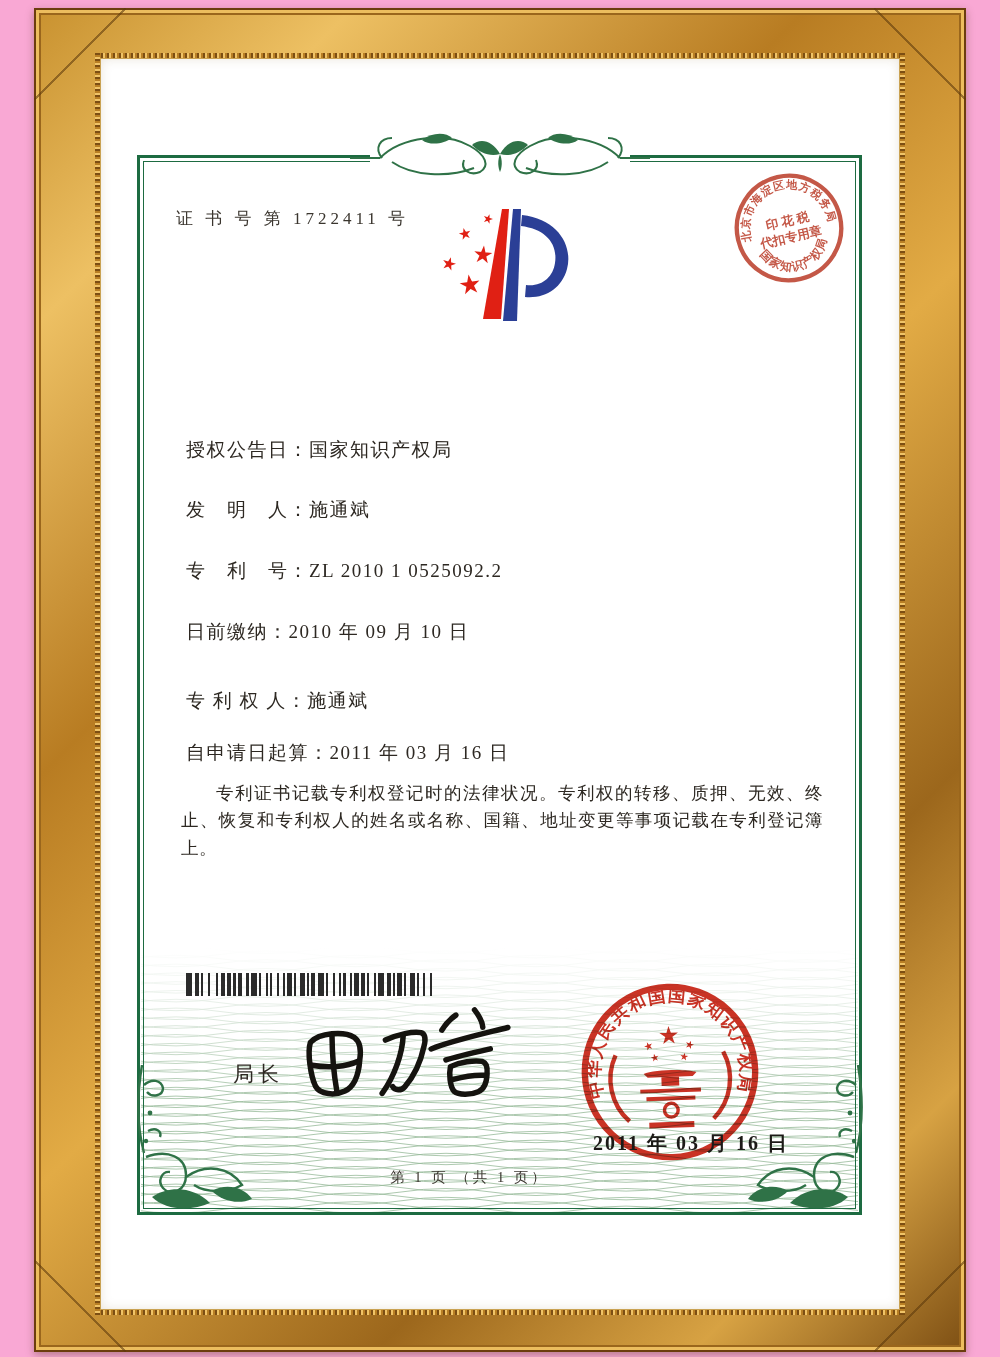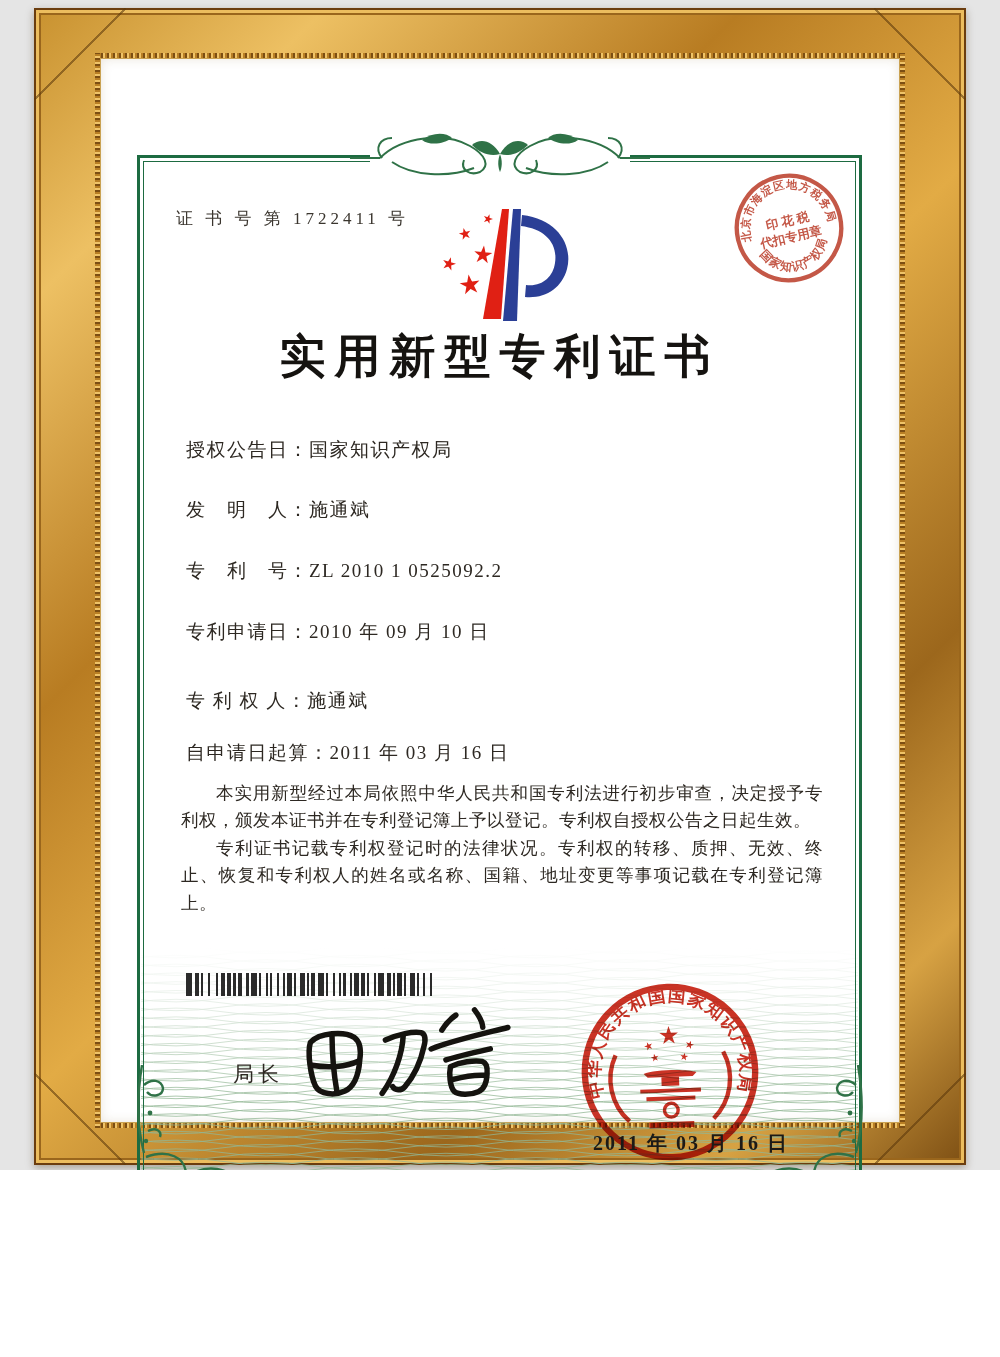--- a/index.html
+++ b/index.html
@@ -1,16 +1,16 @@
 <!DOCTYPE html>
 <html><head>
 <meta charset="utf-8">
 <style>
   html,body{margin:0;padding:0;background:#ffffff;}
-  .stage{position:relative;width:1000px;height:1170px;background:#e5e5e5;overflow:hidden;
+  .stage{position:relative;width:1000px;height:1357px;background:#f9a8d4;overflow:hidden;
          font-family:"Liberation Serif","DejaVu Serif",serif;}
   
   .frame{position:absolute;left:34px;top:8px;right:34px;bottom:5px;
          background:linear-gradient(135deg,#c8912f 0%,#edc063 14%,#b87c22 34%,#e2ab45 52%,#9c671c 74%,#d7a243 88%,#7c4e13 100%);
          box-shadow:0 3px 8px rgba(60,40,10,.35), inset 0 0 0 2px #6b3d0e, inset 0 0 0 5px #ecbd5e, inset 0 0 0 7px #9a661c;}
   .frame-seam{position:absolute;width:92px;height:92px;}
   .seam-tl{left:0;top:0;background:linear-gradient(135deg,transparent 49.4%,rgba(90,55,10,.55) 49.4%,rgba(90,55,10,.55) 50.6%,transparent 50.6%);}
   .seam-tr{right:0;top:0;background:linear-gradient(45deg,transparent 49.4%,rgba(90,55,10,.55) 49.4%,rgba(90,55,10,.55) 50.6%,transparent 50.6%);}
   .seam-bl{left:0;bottom:0;background:linear-gradient(45deg,transparent 49.4%,rgba(90,55,10,.55) 49.4%,rgba(90,55,10,.55) 50.6%,transparent 50.6%);}
   .seam-br{right:0;bottom:0;background:linear-gradient(135deg,transparent 49.4%,rgba(90,55,10,.55) 49.4%,rgba(90,55,10,.55) 50.6%,transparent 50.6%);}
@@ -209,33 +209,31 @@
       <use href="#star" transform="translate(24,61) scale(7) rotate(16)"></use>
       <use href="#star" transform="translate(45,82) scale(10.5) rotate(-8)"></use>
     </g>
     <polygon points="77,6 84,6 76,116 58,116" fill="var(--logo-red)"></polygon>
     <g fill="var(--logo-blue)">
       <polygon points="88,6 96,6 92,118 78,118"></polygon>
       <path d="M97,12 C134,16 148,44 142,66 C137,85 120,96 100,94 L101,82 C117,84 128,74 130,60 C133,40 120,26 96,23 Z"></path>
     </g>
   </svg>
 
-  <div class="title">实用新型专利证书</div>
 
   <div class="fields">
     <div class="field-row" style="top:0px"><span>授权公告日：</span><span>国家知识产权局</span></div>
     <div class="field-row" style="top:60px"><span>发　明　人：</span><span>施通斌</span></div>
     <div class="field-row" style="top:121px"><span>专　利　号：</span><span>ZL 2010 1 0525092.2</span></div>
-    <div class="field-row" style="top:182px"><span>专利申请日：</span><span>2010 年 09 月 10 日</span></div>
+    <div class="field-row" style="top:182px"><span>日前缴纳：</span><span>2010 年 09 月 10 日</span></div>
     <div class="field-row" style="top:251px"><span>专 利 权 人：</span><span>施通斌</span></div>
     <div class="field-row" style="top:303px"><span>自申请日起算：</span><span>2011 年 03 月 16 日</span></div>
   </div>
 
   <div class="body-text">
-    <p>本实用新型经过本局依照中华人民共和国专利法进行初步审查，决定授予专利权，颁发本证书并在专利登记簿上予以登记。专利权自授权公告之日起生效。</p>
     <p>专利证书记载专利权登记时的法律状况。专利权的转移、质押、无效、终止、恢复和专利权人的姓名或名称、国籍、地址变更等事项记载在专利登记簿上。</p>
   </div>
 
   <div class="barcode" id="barcode">
       <span style="width: 6.46957px; background: rgb(43, 43, 43);"></span>
       <span style="width: 2.15652px; background: transparent;"></span>
       <span style="width: 4.31304px; background: rgb(43, 43, 43);"></span>
       <span style="width: 2.15652px; background: transparent;"></span>
       <span style="width: 2.15652px; background: rgb(43, 43, 43);"></span>
       <span style="width: 4.31304px; background: transparent;"></span>
@@ -369,14 +367,15 @@
       <path d="M70,120 H120 V124 H70 Z" stroke="none"></path>
       <circle cx="95" cy="134" r="7" fill="none" stroke-width="3.5"></circle>
       <path d="M52,144 A58,58 0 0 1 40,76" fill="none" stroke-width="4.5"></path>
       <path d="M138,144 A58,58 0 0 0 150,76" fill="none" stroke-width="4.5"></path>
       <path d="M72,146 H118 V152 H72 Z" stroke="none"></path>
     </g>
   </svg>
 
   <div class="seal-date">2011 年 03 月 16 日</div>
 
+  <div class="footer">第 1 页 （共 1 页）</div>
 
 </div>
 
 </body></html>

